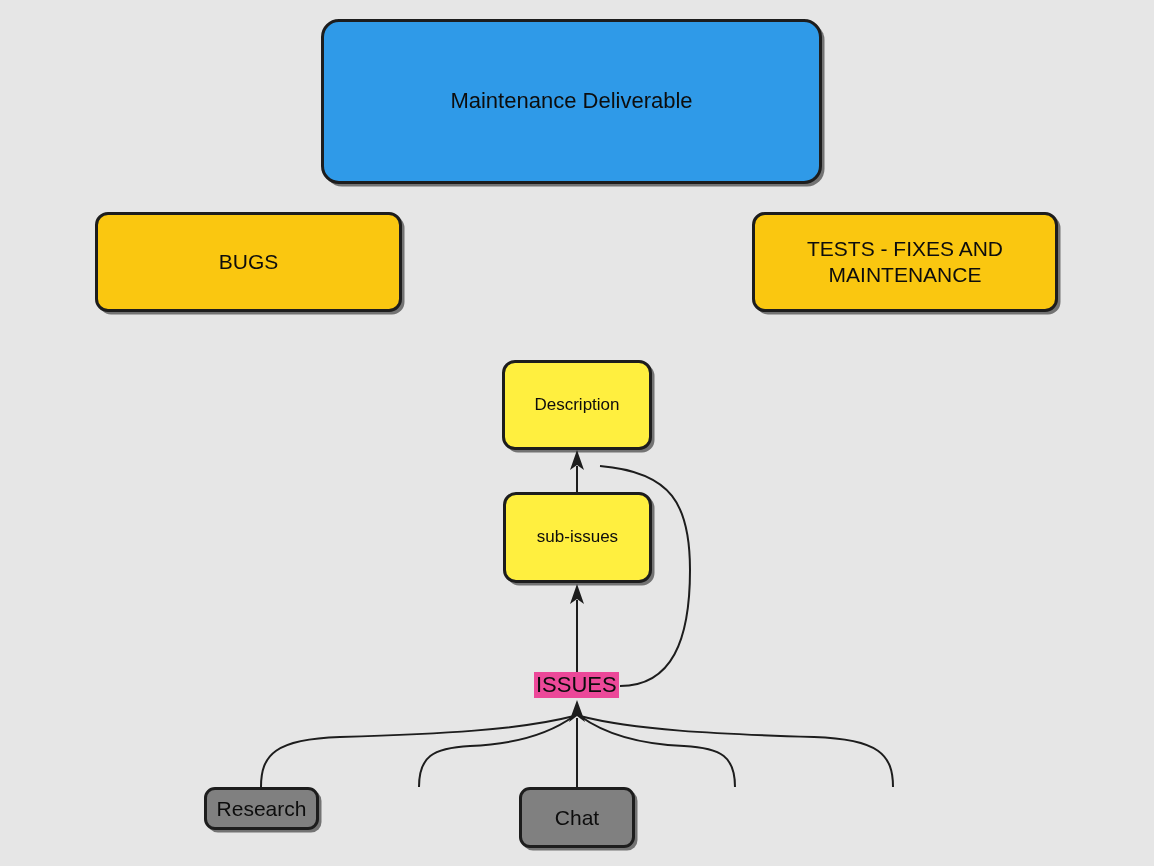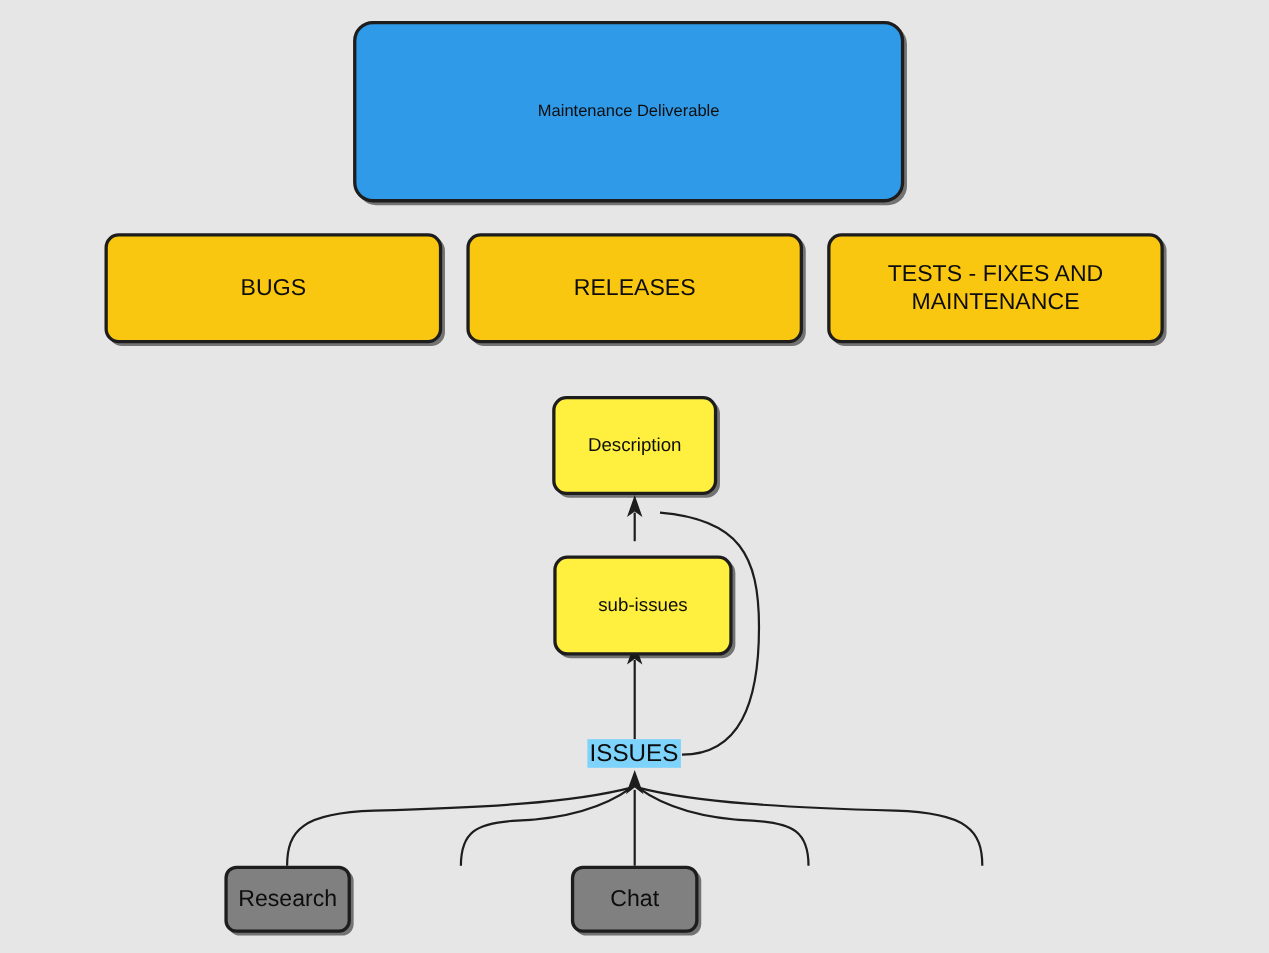--- a/index.html
+++ b/index.html
@@ -28,21 +28,21 @@
     justify-content: center;
     text-align: center;
     color: #0d0d0d;
     line-height: 1.22;
     box-shadow: 3px 3px 0 -0.5px rgba(20,20,20,0.55);
     user-select: none;
   }
   .node-deliverable {
     background: #2f9ae8;
     border-radius: 18px;
-    font-size: 15px;
+    font-size: 22px;
   }
   .node-category {
     background: #fac710;
     border-radius: 13px;
     font-size: 21px;
   }
   .node-detail {
     background: #ffef3f;
     border-radius: 13px;
     font-size: 17px;
@@ -70,21 +70,21 @@
     stroke-width: 2;
   }
   svg.edges polygon.arrowhead {
     fill: #1d1d1d;
     stroke: none;
   }
   .edge-label {
     position: absolute;
     font-size: 22px;
     color: #0d0d0d;
-    background: #7dd3fc;
+    background: #ec4899;
     padding: 0 2px;
     white-space: nowrap;
     user-select: none;
   }
 </style>
 </head>
 <body>
 
 <div id="canvas">
 
@@ -120,42 +120,39 @@
   </svg>
 
   <div class="node node-deliverable" style="left:321px; top:19px; width:501px; height:165px;">
     <span>Maintenance Deliverable</span>
   </div>
 
   <div class="node node-category" style="left:95px; top:212px; width:307px; height:100px;">
     <span>BUGS</span>
   </div>
 
-  <div class="node node-category" style="left:424px; top:212px; width:306px; height:100px;">
-    <span>RELEASES</span>
-  </div>
 
   <div class="node node-category node-label-2line" style="left:752px; top:212px; width:306px; height:100px;">
     <span>
       <span>TESTS - FIXES AND</span><br>
       <span>MAINTENANCE</span>
     </span>
   </div>
 
   <div class="node node-detail" style="left:502px; top:360px; width:150px; height:90px;">
     <span>Description</span>
   </div>
 
-  <div class="node node-detail" style="left:503px; top:505px; width:163px; height:91px;">
+  <div class="node node-detail" style="left:503px; top:492px; width:149px; height:91px;">
     <span>sub-issues</span>
   </div>
 
   <div class="edge-label" style="left:534px; top:672px;">ISSUES</div>
 
-  <div class="node node-source" style="left:204px; top:787px; width:115px; height:61px;">
+  <div class="node node-source" style="left:204px; top:787px; width:115px; height:43px;">
     <span>Research</span>
   </div>
 
 
   <div class="node node-source" style="left:519px; top:787px; width:116px; height:61px;">
     <span>Chat</span>
   </div>
 
 
 

